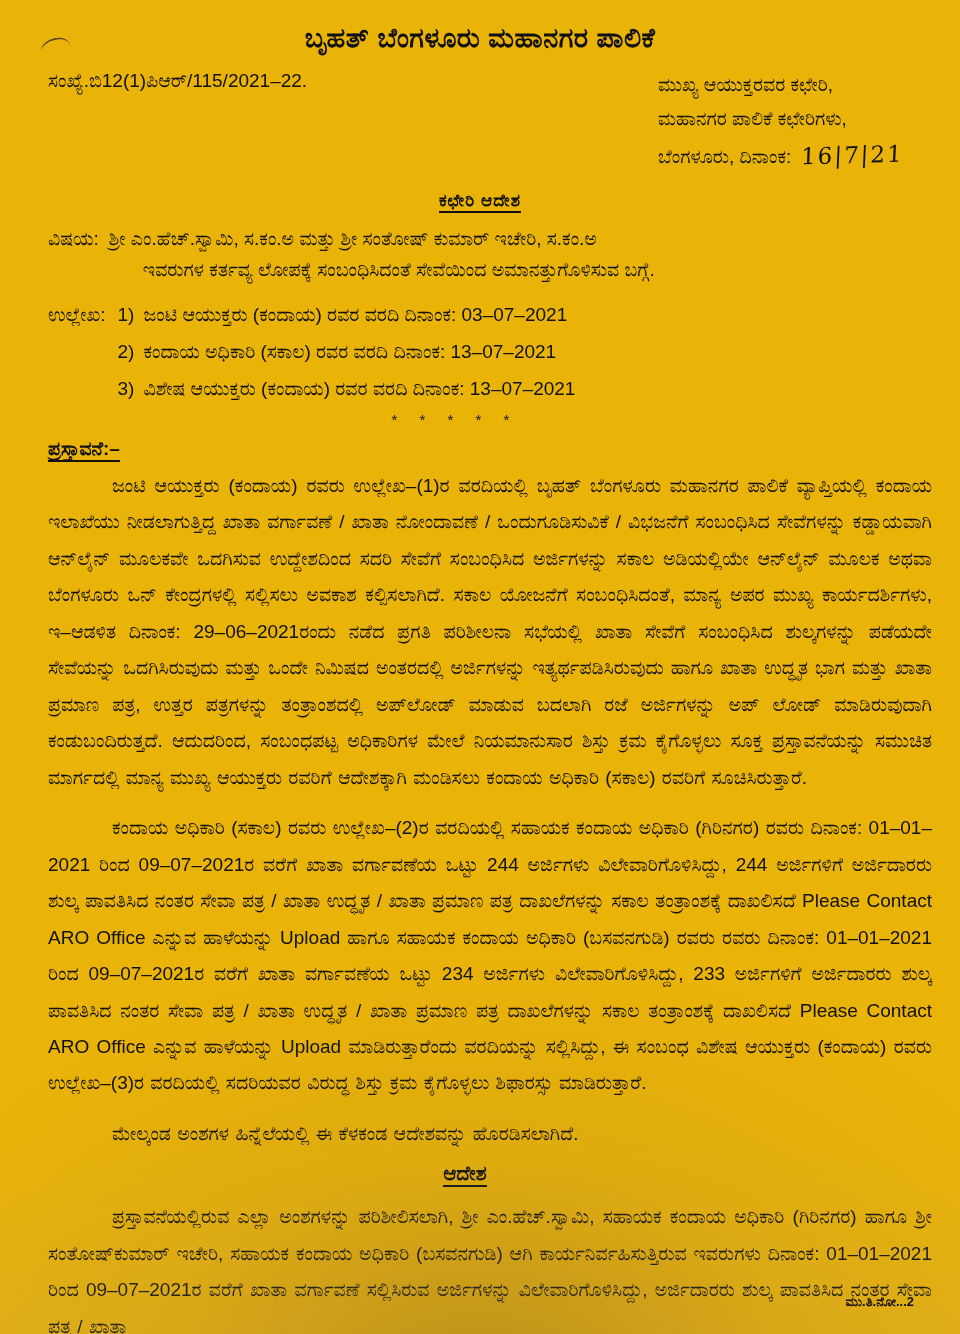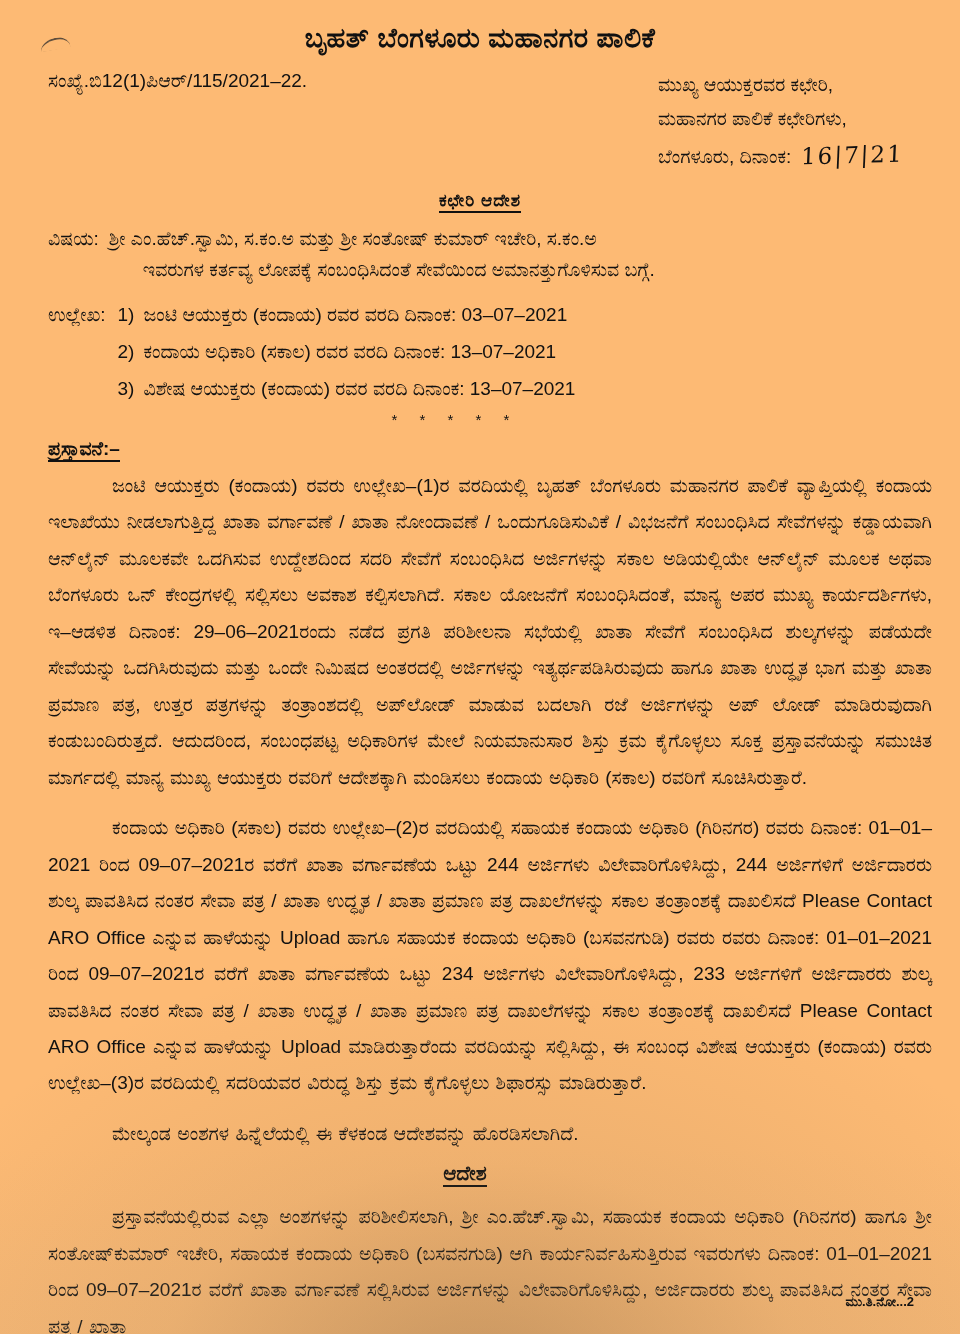--- a/index.html
+++ b/index.html
@@ -6,21 +6,21 @@
   html, body {
     margin: 0;
     padding: 0;
     background: #ffffff;
   }
   .page {
     position: relative;
     width: 960px;
     height: 1334px;
     margin: 0 auto;
-    background: #fdba74;
+    background: #eab308;
     overflow: hidden;
     font-family: "Liberation Sans", "DejaVu Sans", sans-serif;
     color: #111111;
     box-sizing: border-box;
   }
   
   .scan-tone {
     position: absolute;
     inset: 0;
     pointer-events: none;

